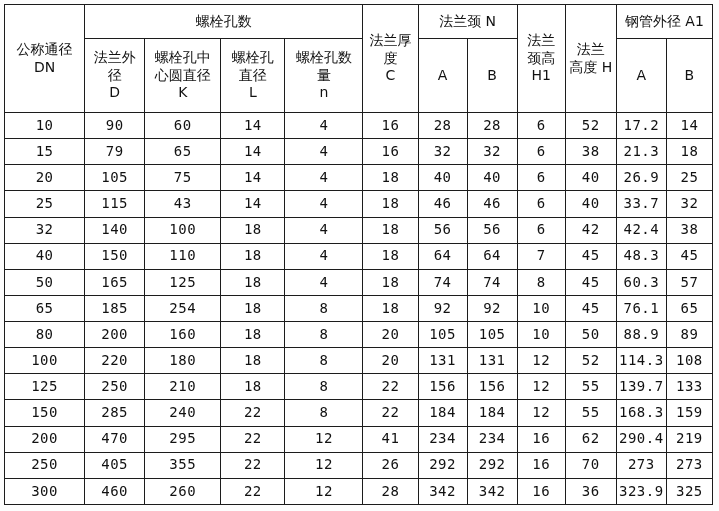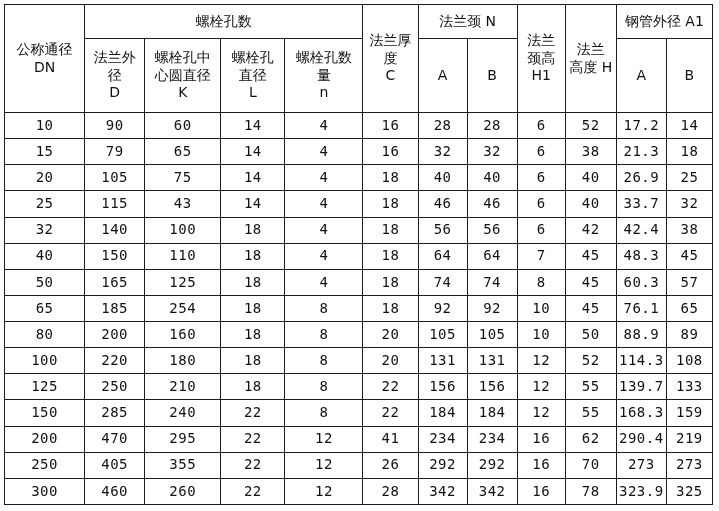--- a/index.html
+++ b/index.html
@@ -302,19 +302,19 @@
         <tr>
           <td>300</td>
           <td>460</td>
           <td>260</td>
           <td>22</td>
           <td>12</td>
           <td>28</td>
           <td>342</td>
           <td>342</td>
           <td>16</td>
-          <td>78</td>
+          <td>36</td>
           <td>323.9</td>
           <td>325</td>
         </tr>
       </tbody>
   </table>
 </div>
 
 </body></html>

